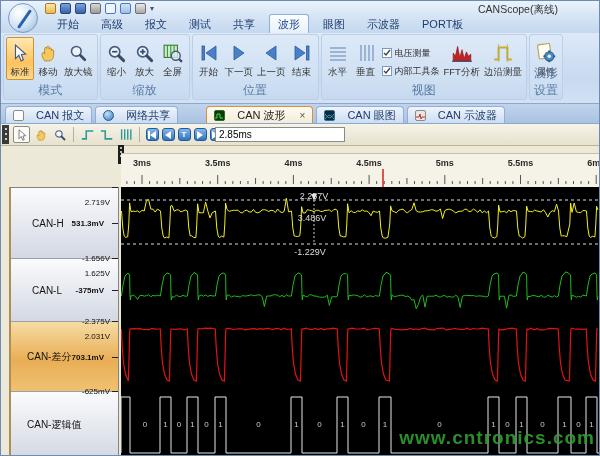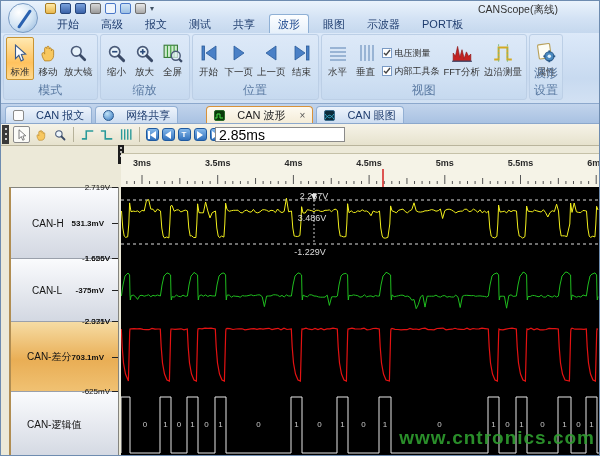--- a/index.html
+++ b/index.html
@@ -60,35 +60,35 @@
   .tbtn.sunken{border:1px solid #8a8a8a;background:#fbfbf7;border-radius:2px;}
   .vsep{width:1px;height:15px;background:#b6b29a;margin:0 3px;}
   .bluebtn{width:13px;height:13px;border-radius:3px;margin:0 0.5px;position:relative;
            background:linear-gradient(#85b8ea,#3272bd);border:1px solid #1f5aa0;
            display:flex;align-items:center;justify-content:center;color:#fff;font-size:8px;font-weight:bold;}
   .tri{width:0;height:0;border-top:4px solid transparent;border-bottom:4px solid transparent;}
   .tri.left{border-right:6px solid #fff;}
   .tri.right{border-left:6px solid #fff;}
   .bar{width:2px;height:8px;background:#fff;}
   .timebox{position:absolute;left:214px;top:3px;width:130px;height:15px;border:1px solid #8a8a8a;
-           background:#fff;font-size:14px;padding:0 3px;}
+           background:#fff;font-size:10px;padding:0 3px;}
   .splitter{position:absolute;left:117px;top:144px;width:6px;height:19px;background:#1c1c1c;}
   .splitter i{display:block;width:2px;height:2px;background:#bbb;margin:2px auto 0;}
   
   .ruler{position:absolute;left:120px;top:152px;width:480px;height:34px;background:#f5f3e7;
          border-top:1px solid #c5c1a8;}
   
   .panel{position:absolute;left:8px;top:186px;width:110px;height:270px;border:1px solid #84847e;
          border-left:2px solid #b08d52;background:#dfe3ea;}
   .prow{position:absolute;left:0;right:0;border-bottom:1px solid #9aa0ab;}
   .prow.light{background:linear-gradient(#fafbfd,#d3d8e2);}
   .prow.hl{background:linear-gradient(#f6dca4,#e9ae55 55%,#f0c172);}
   .pname{position:absolute;left:21px;top:50%;transform:translateY(-50%);font-size:10px;color:#141414;white-space:nowrap;}
   .pv{position:absolute;right:8px;font-size:8px;color:#101010;white-space:nowrap;z-index:2;}
-  .pv.t{top:0;transform:translateY(-55%);} .pv.m{top:50%;transform:translateY(-50%);font-weight:bold;} .pv.b{bottom:0;transform:translateY(55%);}
+  .pv.t{top:15px;transform:translateY(-55%);} .pv.m{top:50%;transform:translateY(-50%);font-weight:bold;} .pv.b{bottom:0;transform:translateY(55%);}
   .ptk{position:absolute;right:0;width:6px;height:1px;background:#222;z-index:2;}
   .ptk.t{top:-1px;} .ptk.m{top:50%;} .ptk.b{bottom:-1px;}
   .tree{position:absolute;left:12px;top:36px;height:350px;width:1px;background:#8a7f63;height:384px;}
   .stub{position:absolute;left:12px;width:8px;height:1px;background:#8a7f63;}
   
   .plot{position:absolute;left:120px;top:186px;width:480px;height:270px;background:#000;}
   .mlabel{position:absolute;width:70px;text-align:center;font-size:9px;color:#ddd;z-index:3;}
   .watermark{position:absolute;right:6px;bottom:8px;font-size:19px;font-weight:bold;color:#2f9e2f;
              letter-spacing:1px;opacity:.9;z-index:4;}
 </style>
@@ -336,20 +336,27 @@
           </svg></span>
       <span>CAN 波形</span>
       <span class="close">×</span>
     </div>
     <div class="dtab">
       <span class="ticon" style="background:#0a2a3a;border:1px solid #3a6a8a;">
         <svg width="9" height="9" viewBox="0 0 9 9">
             <path d="M0 2 C4 7 5 7 9 2 M0 7 C4 2 5 2 9 7" fill="none" stroke="#3ac0e0" stroke-width="0.8"></path>
           </svg></span>
       <span>CAN 眼图</span>
+    </div>
+    <div class="dtab">
+      <span class="ticon" style="background:#e8e8e0;border:1px solid #8a8a8a;">
+        <svg width="9" height="9" viewBox="0 0 9 9">
+            <path d="M0 5 L3 5 4 2 5 7 6 5 9 5" fill="none" stroke="#c03030" stroke-width="1"></path>
+          </svg></span>
+      <span>CAN 示波器</span>
     </div>
   </div>
 
   <div class="tb2">
     <div class="grip">
         <i></i>
         <i></i>
         <i></i>
       </div>
     <div class="tbtn sunken">

